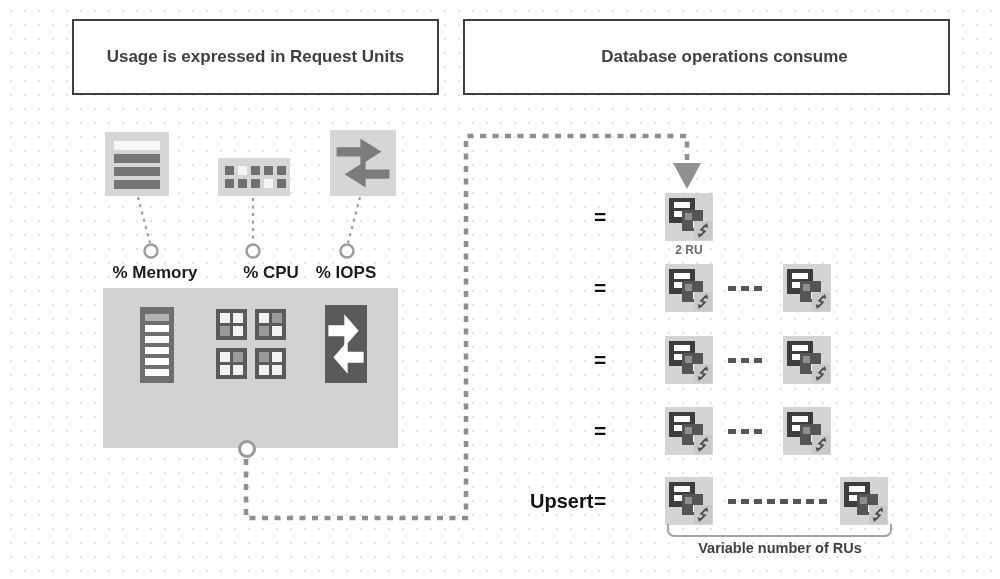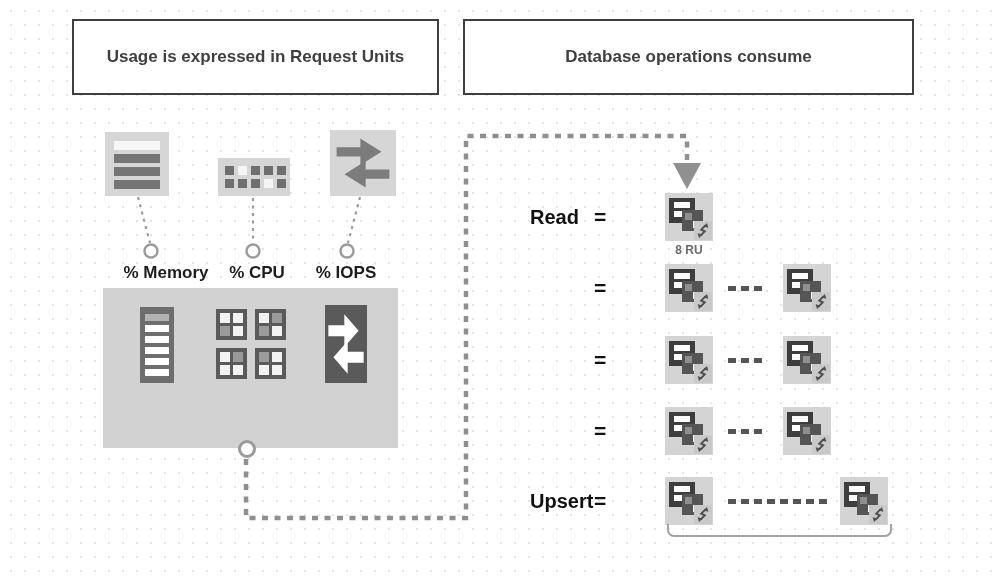--- a/index.html
+++ b/index.html
@@ -10,21 +10,21 @@
     background-image:radial-gradient(circle, #e3e3e8 1.1px, transparent 1.3px);
     background-size:14px 14px; background-position:4px 4px;
   }
   
   .title-box{
     position:absolute; border:2px solid #3f3f3f; background:#fff;
     display:flex; flex-direction:column; justify-content:center; align-items:center;
     font-weight:bold; color:#3f3f3f; font-size:17px; line-height:1.4; text-align:center;
   }
   .title-left{ left:72px; top:19px; width:363px; height:72px; }
-  .title-right{ left:463px; top:19px; width:447px; height:72px; }
+  .title-right{ left:463px; top:19px; width:447px; height:72px;padding-left:36px; }
   
   .metric-icon{ position:absolute; background:#d6d6d6; }
   .mi-mem{ left:105px; top:132px; width:64px; height:64px; }
   .mi-mem i{ position:absolute; left:9px; width:46px; height:9px; background:#757575; }
   .mi-mem i.light{ background:#f7f7f7; }
   .mi-cpu{ left:218px; top:158px; width:72px; height:38px; }
   .mi-cpu i{ position:absolute; width:9px; height:9px; background:#6f6f6f; }
   .mi-cpu i.light{ background:#f5f5f5; }
   .mi-iops{ left:330px; top:130px; width:66px; height:66px; }
   .metric-label{ position:absolute; top:263px; width:110px; text-align:center;
@@ -100,22 +100,22 @@
       <i class="light" style="left:46px;top:21px"></i>
       <i style="left:59px;top:21px"></i>
   </div>
   <div class="metric-icon mi-iops">
     <svg width="66" height="66" viewBox="0 0 100 100" preserveAspectRatio="none">
       <polygon points="10,26 46,26 46,13 78,33 46,53 46,40 10,40" fill="#7c7c7c"></polygon>
       <polygon points="90,60 54,60 54,47 22,67 54,87 54,74 90,74" fill="#7c7c7c"></polygon>
     </svg>
   </div>
 
-  <div class="metric-label" style="left:111px">% Memory</div>
-  <div class="metric-label" style="left:202px">% CPU</div>
+  <div class="metric-label" style="left:100px">% Memory</div>
+  <div class="metric-label" style="left:216px">% CPU</div>
   <div class="metric-label" style="left:291px">% IOPS</div>
 
   <div class="main-box">
     <div class="inner-mem">
       <i class="dim" style="top:7px"></i>
       <i style="top:18px"></i>
         <i style="top:29px"></i>
       <i style="top:40px"></i>
         <i style="top:51px"></i>
       <i style="top:62px"></i>
@@ -147,41 +147,40 @@
     <div class="inner-iops">
       <svg width="42" height="78" viewBox="0 0 100 100" preserveAspectRatio="none">
         <polygon points="8,26 46,26 46,12 80,33 46,54 46,40 8,40" fill="#ffffff"></polygon>
         <polygon points="92,60 54,60 54,46 20,67 54,88 54,74 92,74" fill="#ffffff"></polygon>
       </svg>
     </div>
   </div>
 
   <div id="ops">
       <div class="op-row" style="top: 193px;">
-      <span class="op-label">Read</span>
-      <span class="op-equals">=</span>
-      <span class="ru-icon ru-icon--first">
-        <span class="ru-sq1">
-            <i class="r1"></i>
-            <i class="r2"></i>
-          </span>
-        <span class="ru-sq2">
-            <i class="d1"></i>
-            <i class="d2"></i>
-          </span>
-        <span class="ru-sq3">
-          <svg width="16" height="17" viewBox="0 0 18 18">
-            <path d="M12 3 L7 8 L11 10 L6 15" stroke="#4f4f4f" stroke-width="2.2" fill="none"></path>
-            <polygon points="13.5,0.5 15,6 9.5,4.5" fill="#4f4f4f"></polygon>
-            <polygon points="4.5,17.5 3,12 8.5,13.5" fill="#4f4f4f"></polygon>
-          </svg>
-        </span>
-      </span>
-
-      <span class="op-sublabel">8 RU</span>
+      <span class="op-equals">=</span>
+      <span class="ru-icon ru-icon--first">
+        <span class="ru-sq1">
+            <i class="r1"></i>
+            <i class="r2"></i>
+          </span>
+        <span class="ru-sq2">
+            <i class="d1"></i>
+            <i class="d2"></i>
+          </span>
+        <span class="ru-sq3">
+          <svg width="16" height="17" viewBox="0 0 18 18">
+            <path d="M12 3 L7 8 L11 10 L6 15" stroke="#4f4f4f" stroke-width="2.2" fill="none"></path>
+            <polygon points="13.5,0.5 15,6 9.5,4.5" fill="#4f4f4f"></polygon>
+            <polygon points="4.5,17.5 3,12 8.5,13.5" fill="#4f4f4f"></polygon>
+          </svg>
+        </span>
+      </span>
+
+      <span class="op-sublabel">2 RU</span>
     </div>
       <div class="op-row" style="top: 264px;">
       <span class="op-equals">=</span>
       <span class="ru-icon ru-icon--first">
         <span class="ru-sq1">
             <i class="r1"></i>
             <i class="r2"></i>
           </span>
         <span class="ru-sq2">
             <i class="d1"></i>
@@ -329,20 +328,21 @@
             <polygon points="13.5,0.5 15,6 9.5,4.5" fill="#4f4f4f"></polygon>
             <polygon points="4.5,17.5 3,12 8.5,13.5" fill="#4f4f4f"></polygon>
           </svg>
         </span>
       </span>
 
     </div>
     </div>
 
   <div class="brace"></div>
+  <div class="footer-label">Variable number of RUs</div>
 
   <svg class="connector-layer" width="1000" height="579" viewBox="0 0 1000 579">
     <path d="M246 459 V518 H466 V136 H687 V161" fill="none" stroke="#8f8f8f" stroke-width="4.5" stroke-dasharray="6 6.5"></path>
     <polygon points="673,163 701,163 687,189" fill="#909090"></polygon>
     <path d="M138 197 L150 243" stroke="#9c9c9c" stroke-width="2.2" stroke-dasharray="3 4.5" fill="none"></path>
     <path d="M253 198 L253 243" stroke="#9c9c9c" stroke-width="2.2" stroke-dasharray="3 4.5" fill="none"></path>
     <path d="M360 197 L348 243" stroke="#9c9c9c" stroke-width="2.2" stroke-dasharray="3 4.5" fill="none"></path>
     <circle cx="151" cy="251" r="6.5" fill="#ffffff" stroke="#9c9c9c" stroke-width="2.4"></circle>
     <circle cx="253" cy="251" r="6.5" fill="#ffffff" stroke="#9c9c9c" stroke-width="2.4"></circle>
     <circle cx="347" cy="251" r="6.5" fill="#ffffff" stroke="#9c9c9c" stroke-width="2.4"></circle>

